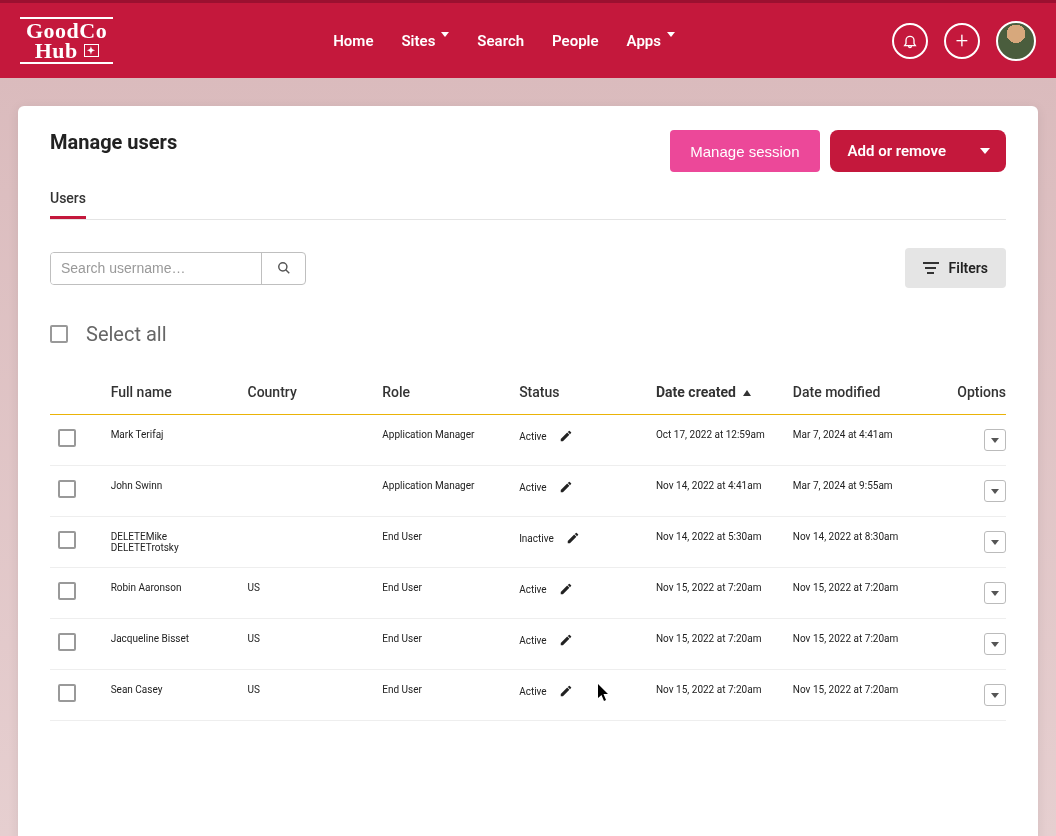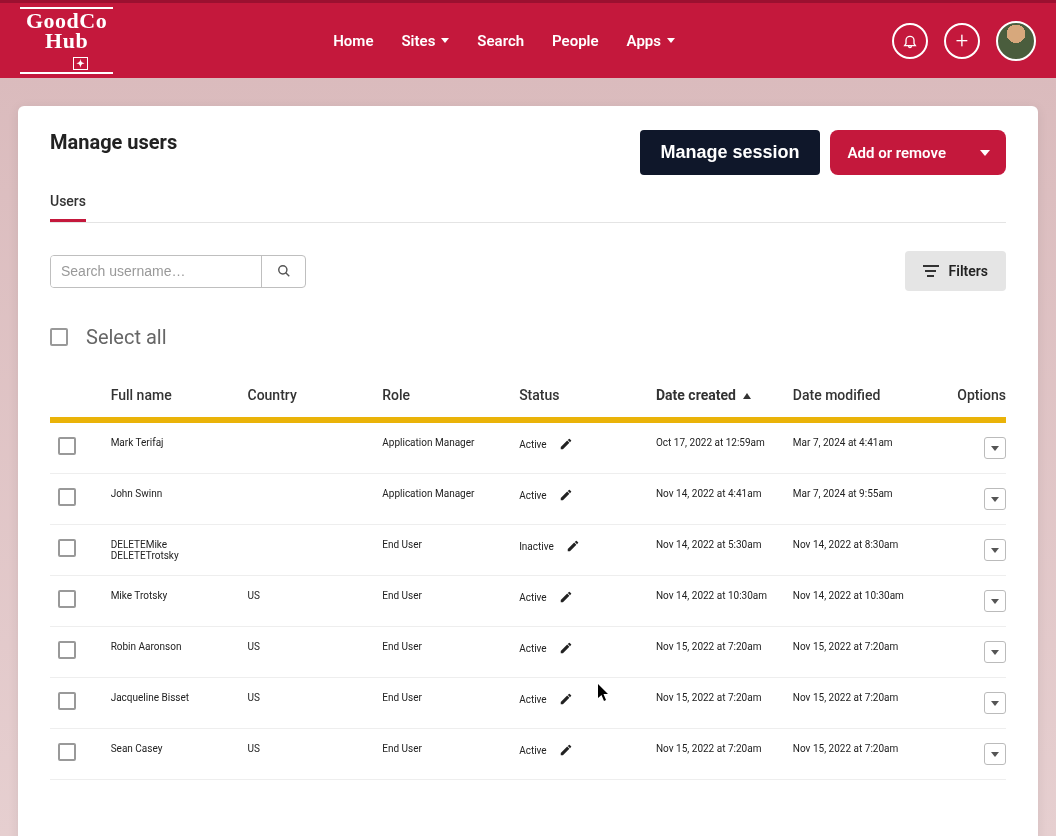--- a/index.html
+++ b/index.html
@@ -35,30 +35,30 @@
     align-items: center;
     font-family: Georgia, 'Times New Roman', serif;
     font-weight: 700;
     font-size: 22px;
     line-height: 0.9;
     border-top: 2px solid #fff;
     border-bottom: 2px solid #fff;
     padding: 2px 6px;
     letter-spacing: 0.5px;
   }
-  .logo .line2 { display: flex; align-items: flex-end; gap: 6px; flex-direction: column; }
+  .logo .line2 { display: flex; align-items: center; gap: 6px; }
   .logo .mini { font-size: 10px; border: 1px solid #fff; padding: 1px 2px; }
   .nav {
     display: flex;
     gap: 28px;
     margin-left: 220px;
     font-weight: 600;
     font-size: 15px;
   }
-  .nav-item { display: flex; align-items: center; gap: 6px; cursor: pointer; }
+  .nav-item { display: flex; gap: 6px; cursor: pointer; }
   .chev-down {
     width: 0; height: 0;
     border-left: 4px solid transparent;
     border-right: 4px solid transparent;
     border-top: 5px solid #fff;
   }
   .topbar-right {
     margin-left: auto;
     display: flex;
     align-items: center;
@@ -93,24 +93,24 @@
     align-items: flex-start;
     justify-content: space-between;
   }
   .page-title {
     font-size: 20px;
     font-weight: 700;
     color: #222;
   }
   .action-buttons { display: flex; gap: 10px; }
   .btn-primary {
-    background: #0f172a;
+    background: #ec4899;
     color: #fff;
-    font-weight: 700;
-    font-size: 18px;
+    font-weight: 400;
+    font-size: 15px;
     padding: 12px 20px;
     border-radius: 4px;
     border: none;
     cursor: pointer;
   }
   .btn-split {
     display: flex;
     align-items: center;
     background: #c4183c;
     border-radius: 8px;
@@ -215,21 +215,21 @@
     border-collapse: collapse;
     margin-top: 28px;
     table-layout: fixed;
   }
   th {
     text-align: left;
     font-weight: 500;
     font-size: 14px;
     color: #333;
     padding: 10px 8px 14px 8px;
-    border-bottom: 6px solid #eab308;
+    border-bottom: 1px solid #eab308;
   }
   th.sorted { font-weight: 700; }
   .sort-arrow {
     display: inline-block;
     width: 0; height: 0;
     border-left: 4px solid transparent;
     border-right: 4px solid transparent;
     border-bottom: 6px solid #333;
     margin-left: 4px;
     vertical-align: middle;
@@ -451,41 +451,20 @@
           <td>Nov 14, 2022 at 5:30am</td>
           <td>Nov 14, 2022 at 8:30am</td>
           <td class="options-c"><div class="opt-btn">
               <span class="tri-down"></span>
             </div></td>
         </tr>
         <tr>
           <td>
             <div class="chk"></div>
           </td>
-          <td>Mike Trotsky</td>
-          <td>US</td>
-          <td>End User</td>
-          <td>
-            <div class="status-cell">
-              <span>Active</span>
-              <svg class="pencil" viewBox="0 0 24 24" fill="#222">
-                <path d="M3 17.25V21h3.75L17.81 9.94l-3.75-3.75L3 17.25zM20.71 7.04a1 1 0 000-1.41l-2.34-2.34a1 1 0 00-1.41 0l-1.83 1.83 3.75 3.75 1.83-1.83z"></path>
-              </svg>
-            </div>
-          </td>
-          <td>Nov 14, 2022 at 10:30am</td>
-          <td>Nov 14, 2022 at 10:30am</td>
-          <td class="options-c"><div class="opt-btn">
-              <span class="tri-down"></span>
-            </div></td>
-        </tr>
-        <tr>
-          <td>
-            <div class="chk"></div>
-          </td>
           <td>Robin Aaronson</td>
           <td>US</td>
           <td>End User</td>
           <td>
             <div class="status-cell">
               <span>Active</span>
               <svg class="pencil" viewBox="0 0 24 24" fill="#222">
                 <path d="M3 17.25V21h3.75L17.81 9.94l-3.75-3.75L3 17.25zM20.71 7.04a1 1 0 000-1.41l-2.34-2.34a1 1 0 00-1.41 0l-1.83 1.83 3.75 3.75 1.83-1.83z"></path>
               </svg>
             </div>

